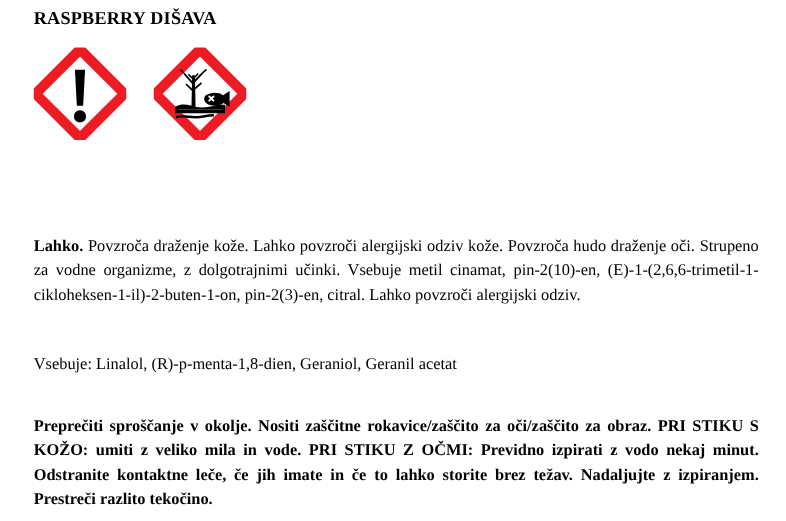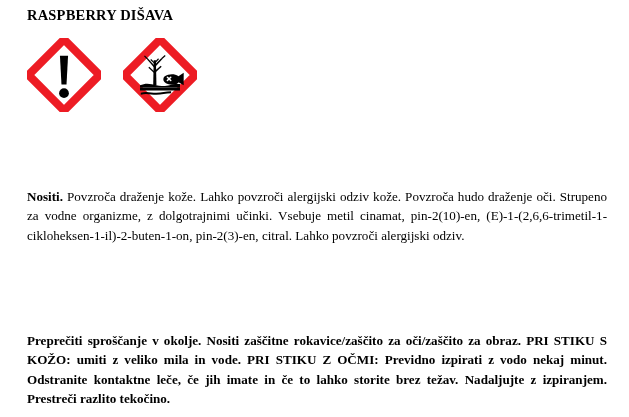--- a/index.html
+++ b/index.html
@@ -128,19 +128,20 @@
           </g>
 
           <path d="M24,74 C31,71.5 38,74 45,74 C52,74 58,71.8 65,71.8 L65,74.6 C58,74.6 52,76.8 45,76.8 C38,76.8 31,74.3 24,76.8 Z"></path>
         </g>
       </svg>
     </div>
 
   </div>
 
   <div class="body-text block-hazard">
-    <b>Nositi.</b><span> Povzroča draženje kože. Lahko povzroči alergijski odziv kože. Povzroča hudo draženje oči. Strupeno za vodne organizme, z dolgotrajnimi učinki. Vsebuje metil cinamat, pin-2(10)-en, (E)-1-(2,6,6-trimetil-1-cikloheksen-1-il)-2-buten-1-on, pin-2(3)-en, citral. Lahko povzroči alergijski odziv.</span>
+    <b>Lahko.</b><span> Povzroča draženje kože. Lahko povzroči alergijski odziv kože. Povzroča hudo draženje oči. Strupeno za vodne organizme, z dolgotrajnimi učinki. Vsebuje metil cinamat, pin-2(10)-en, (E)-1-(2,6,6-trimetil-1-cikloheksen-1-il)-2-buten-1-on, pin-2(3)-en, citral. Lahko povzroči alergijski odziv.</span>
   </div>
 
+  <div class="body-text block-contains">Vsebuje: Linalol, (R)-p-menta-1,8-dien, Geraniol, Geranil acetat</div>
 
   <div class="body-text block-precaution">Preprečiti sproščanje v okolje. Nositi zaščitne rokavice/zaščito za oči/zaščito za obraz. PRI STIKU S KOŽO: umiti z veliko mila in vode. PRI STIKU Z OČMI: Previdno izpirati z vodo nekaj minut. Odstranite kontaktne leče, če jih imate in če to lahko storite brez težav. Nadaljujte z izpiranjem. Prestreči razlito tekočino.</div>
 
 </div>
 
 </body></html>

